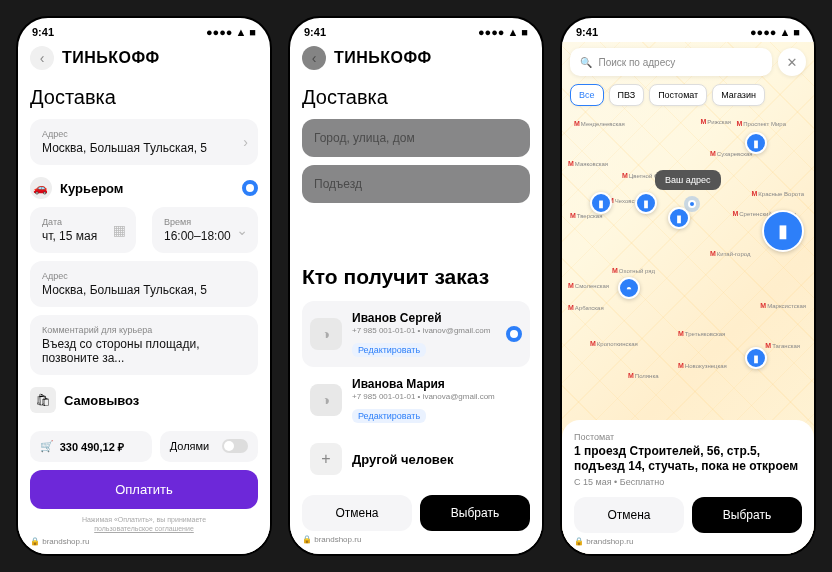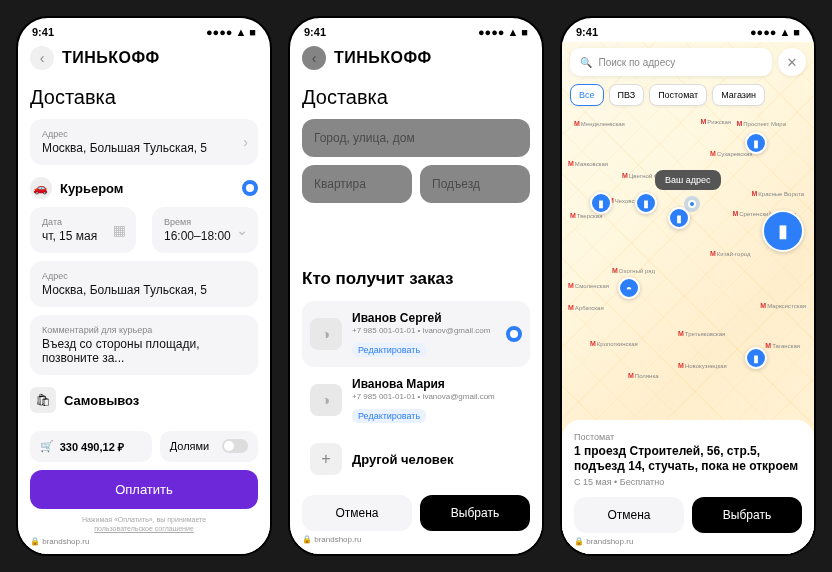--- a/index.html
+++ b/index.html
@@ -31,21 +31,21 @@
 .price-card.main{flex:1.3}
 .price-card.split{flex:1;justify-content:space-between}
 .toggle{width:26px;height:14px;background:#ddd;border-radius:8px;position:relative}
 .toggle::after{content:"";position:absolute;width:10px;height:10px;background:#fff;border-radius:50%;top:2px;left:2px}
 .pay-btn{width:100%;background:#6d28d9;color:#fff;border:none;border-radius:12px;padding:12px;font-size:13px;font-weight:500}
 .disclaimer{text-align:center;font-size:7px;color:#aaa;margin-top:6px;line-height:1.3}
 .url-bar{text-align:left;font-size:8px;color:#888;padding:4px 0}
 
 .dimmed{filter:brightness(0.55)}
 .sheet{position:absolute;bottom:0;left:0;right:0;background:#fff;border-radius:20px 20px 0 0;padding:14px 12px 6px;z-index:10}
-.sheet h2{font-size:17px;font-weight:700;margin-bottom:12px}
+.sheet h2{font-size:21px;font-weight:700;margin-bottom:12px}
 .person{display:flex;align-items:center;gap:10px;padding:10px 8px;border-radius:12px;position:relative}
 .person.sel{background:#f5f5f7}
 .avatar{width:32px;height:32px;background:#e8e8e8;border-radius:8px;display:flex;align-items:center;justify-content:center;font-size:14px;color:#aaa}
 .pinfo{flex:1}
 .pname{font-size:12px;font-weight:600}
 .pdet{font-size:8px;color:#888;margin:1px 0 4px}
 .edit-link{font-size:9px;color:#2d7ff9;background:#eaf2ff;padding:2px 6px;border-radius:6px;display:inline-block}
 .other{display:flex;align-items:center;gap:10px;padding:10px 8px}
 .plus{width:32px;height:32px;border-radius:8px;background:#f0f0f0;display:flex;align-items:center;justify-content:center;font-size:16px;color:#888}
 .btn-row{display:flex;gap:8px;margin-top:10px}
@@ -159,21 +159,20 @@
         </div>
     </div>
     <div class="header">
       <div class="back-btn">‹</div>
       <div class="brand">ТИНЬКОФФ</div>
     </div>
     <div class="content">
       <h1>Доставка</h1>
       <div class="p2-card">Город, улица, дом</div>
       <div class="row2b">
-        <div class="p2-card">Квартира</div>
         <div class="p2-card">Подъезд</div>
       </div>
     </div>
   </div>
   <div class="sheet">
     <h2>Кто получит заказ</h2>
     <div class="person sel">
       <div class="avatar">◑</div>
       <div class="pinfo">
         <div class="pname">Иванов Сергей</div>

